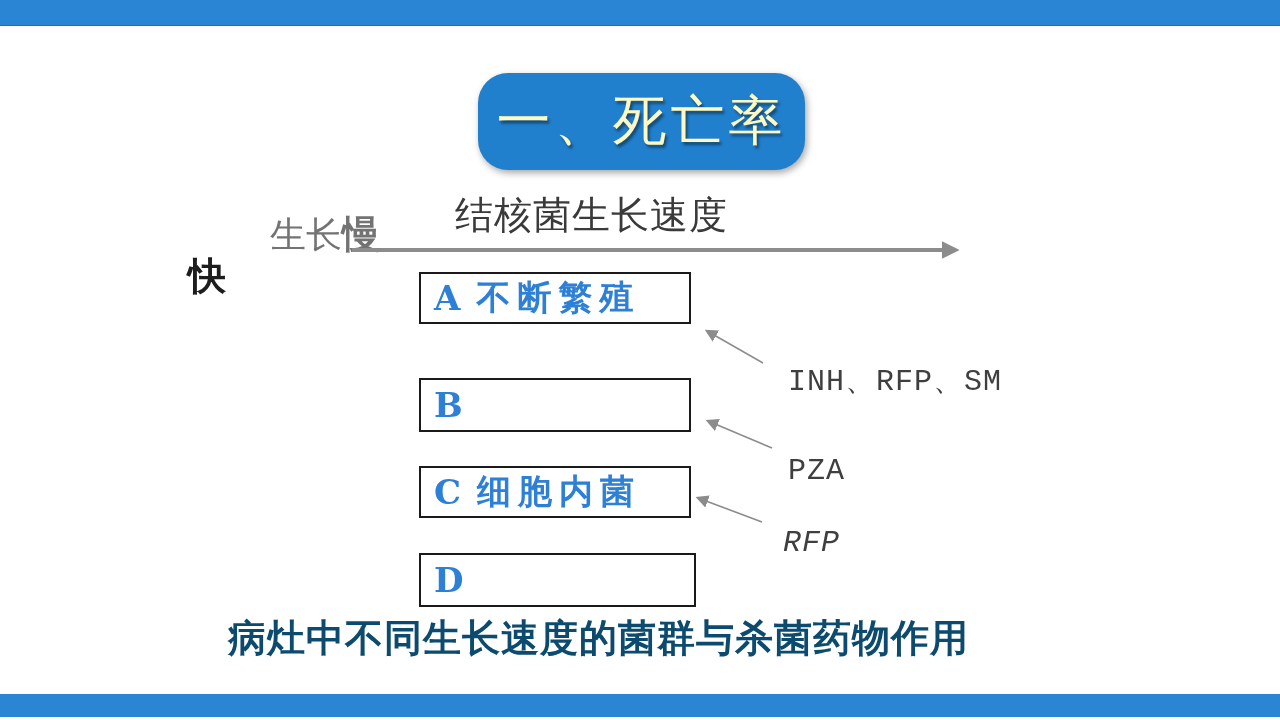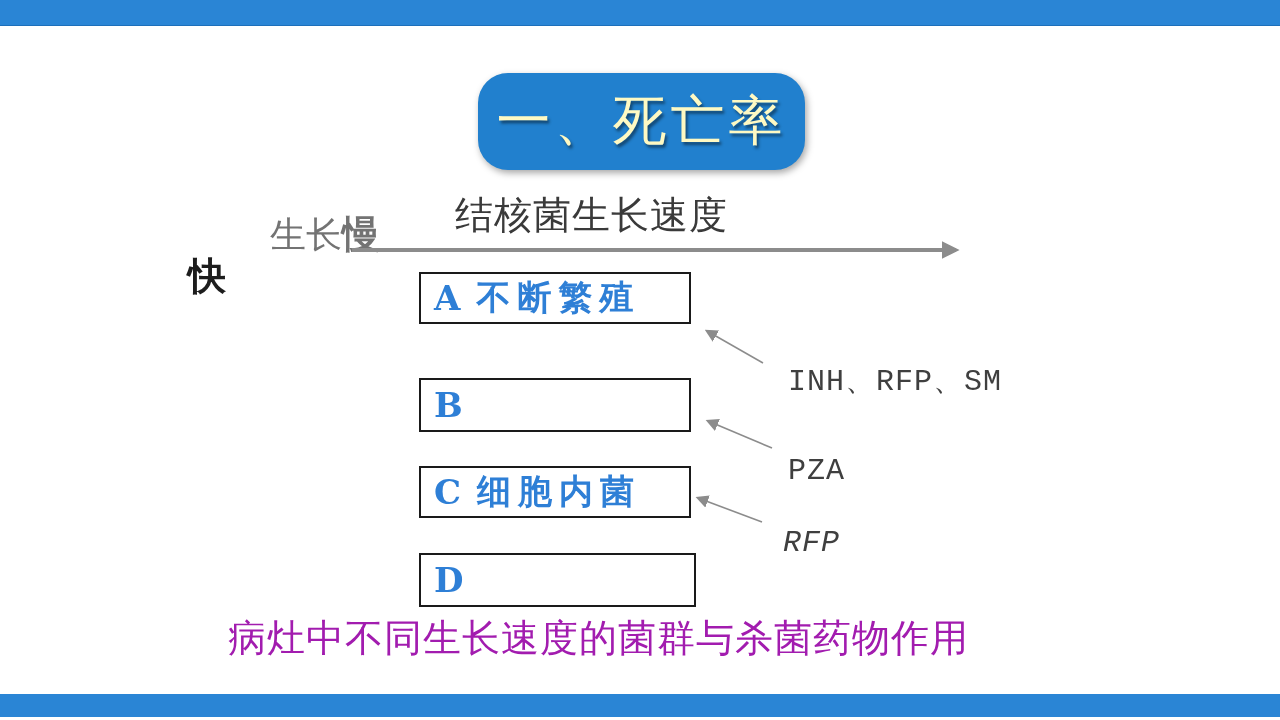--- a/index.html
+++ b/index.html
@@ -68,21 +68,21 @@
   .drug-label{
     position:absolute;
     font-family:"Liberation Mono","DejaVu Sans Mono",monospace;
     font-size:30px;color:#3f3f3f;white-space:nowrap;letter-spacing:1px;
   }
   .drug-inh{left:788px;top:352px;margin-top:8px;}
   .drug-pza{left:788px;top:438px;margin-top:16px;}
   .drug-rfp{left:783px;top:526px;font-style:italic;}
   .caption{
     position:absolute;left:228px;top:613px;
-    font-size:38px;font-weight:normal;color:#a21caf;
+    font-size:38px;font-weight:bold;color:#0c4a6e;
     white-space:nowrap;letter-spacing:1px;
   }
 </style>
 </head>
 <body>
 
 <div class="slide">
 
   <div class="accent-bar top"></div>
 

